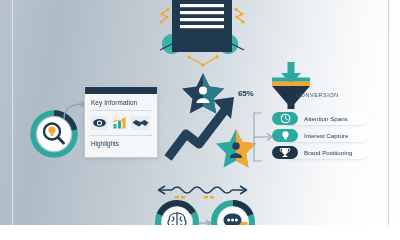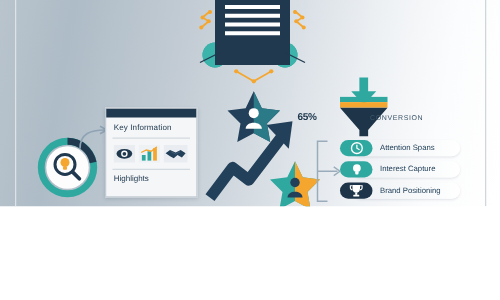--- a/index.html
+++ b/index.html
@@ -2,21 +2,21 @@
 <html><head>
 <meta charset="utf-8">
 <style>
   html,body{margin:0;padding:0;}
   body{
     width:400px;height:225px;overflow:hidden;
     font-family:"Liberation Sans", sans-serif;
     background:#ffffff;
   }
   #stage{
-    position:relative;width:400px;height:165px;overflow:hidden;
+    position:relative;width:400px;height:225px;overflow:hidden;
     background:linear-gradient(100deg,#b9c4cd 0%,#aebcc7 14%,#c3ccd4 36%,#d7dee4 55%,#eef1f4 72%,#fbfcfd 86%,#ffffff 100%);
   }
   .rule{position:absolute;top:0;bottom:0;width:1px;background:rgba(255,255,255,.55);}
   .rule.dark{background:rgba(120,140,158,.35);}
   .abs{position:absolute;}
   svg{display:block;overflow:visible;}
 
   
   .card{
     position:absolute;left:84px;top:86px;width:72px;height:70px;

